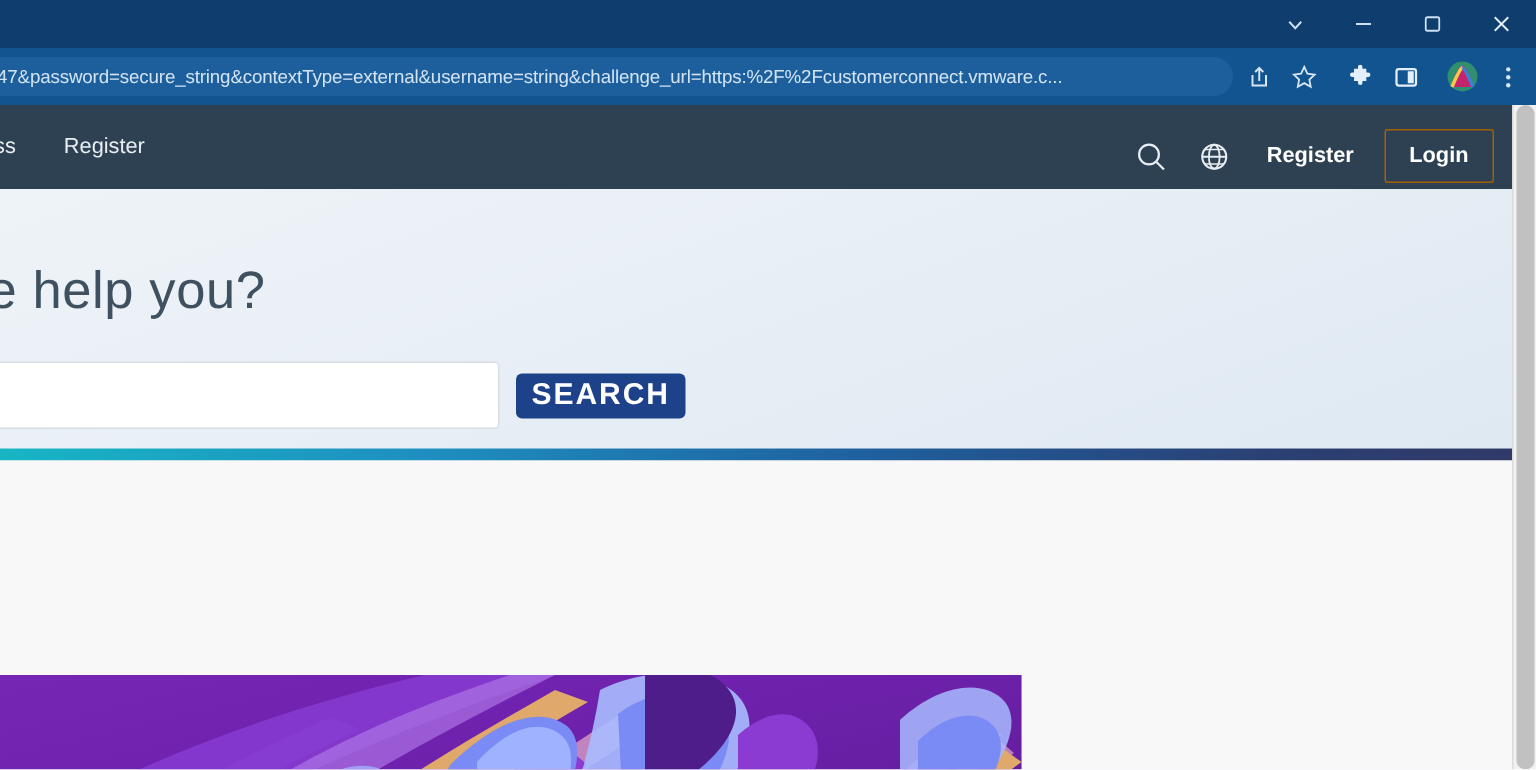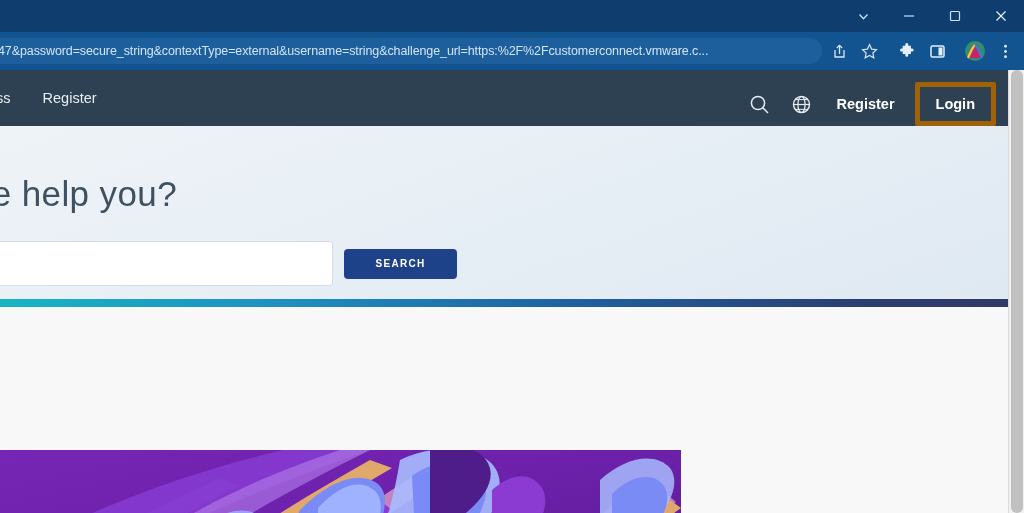--- a/index.html
+++ b/index.html
@@ -84,21 +84,21 @@
     display:flex; align-items:center; justify-content:center;
     color:#e8edf2;
   }
   .nav-link {
     color:#ffffff; font-size:14.5px; font-weight:bold;
     padding:0 14px; white-space:nowrap;
   }
   .login-wrap {
     position:relative;
     margin-left:6px; margin-right:6px;
-    border:5px solid #a16207;
+    border:1px solid #a16207;
     border-radius:2px;
     padding:8px 16px;
   }
   .login-wrap .nav-link { padding:0; }
 
   .hero {
     position:absolute; left:0; top:56px; width:1008px; height:173px;
     background:linear-gradient(160deg,#eef3f7 0%, #e6eef5 55%, #dfe9f2 100%);
   }
   .hero-heading {
@@ -117,21 +117,21 @@
     border-radius:3px;
     font-size:15px; color:#333; padding:0 14px;
     outline:none;
     font-family:"Liberation Sans", sans-serif;
   }
   .search-btn {
     margin-left:11px;
     width:113px; height:30px;
     background:#1d4289;
     border:none; border-radius:4px;
-    color:#ffffff; font-size:10px; font-weight:bold;
+    color:#ffffff; font-size:20px; font-weight:bold;
     letter-spacing:1.3px;
     cursor:pointer;
     font-family:"Liberation Sans", sans-serif;
   }
 
   .accent-bar {
     position:absolute; left:0; top:229px; width:1008px; height:8px;
     background:linear-gradient(90deg,#18b5c4 0%, #1e8fc0 28%, #1f5f9d 58%, #2b3f72 85%, #303a68 100%);
   }
 

